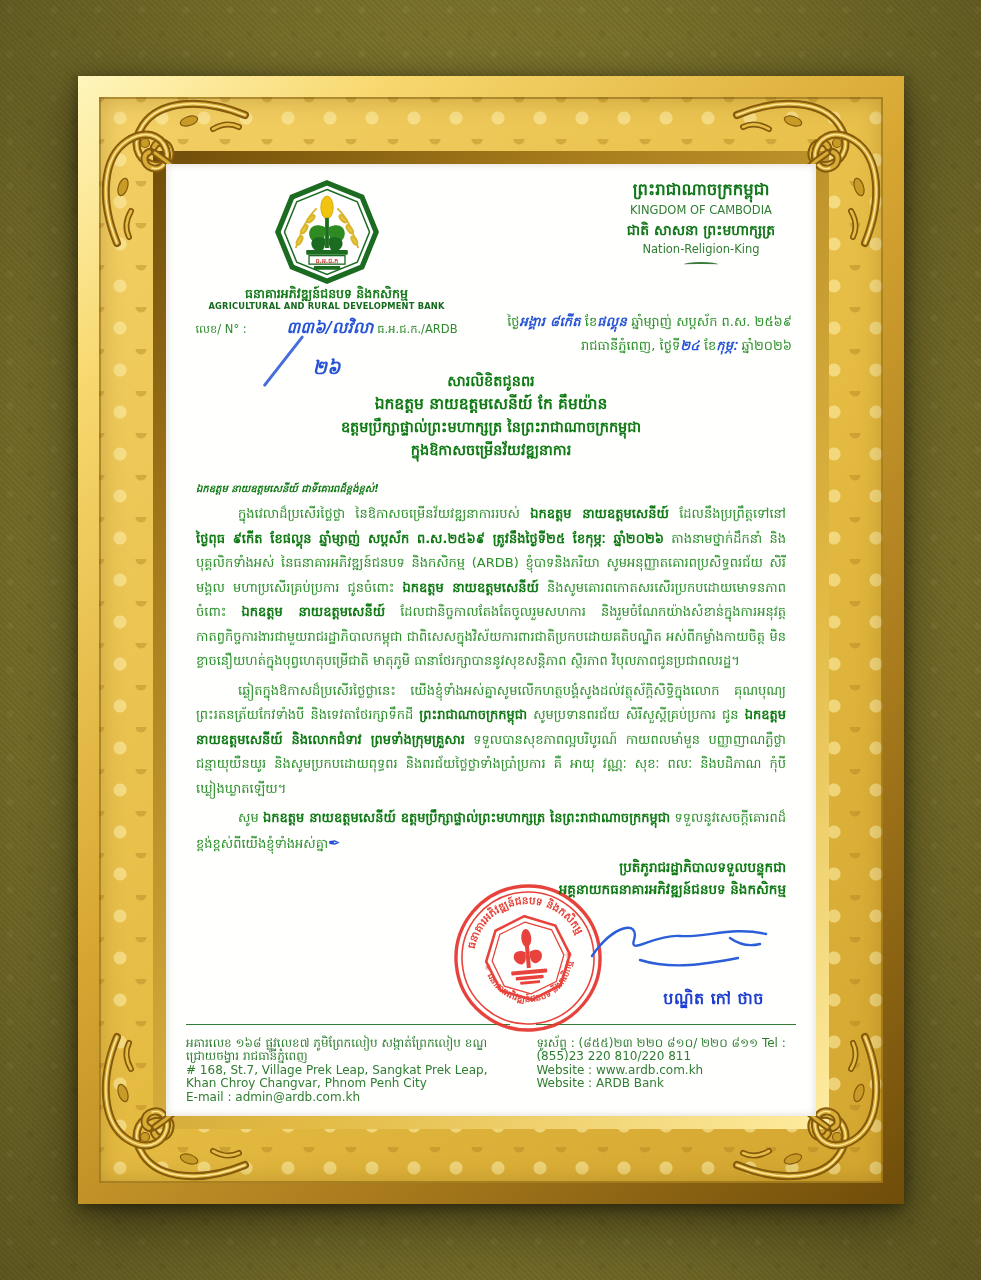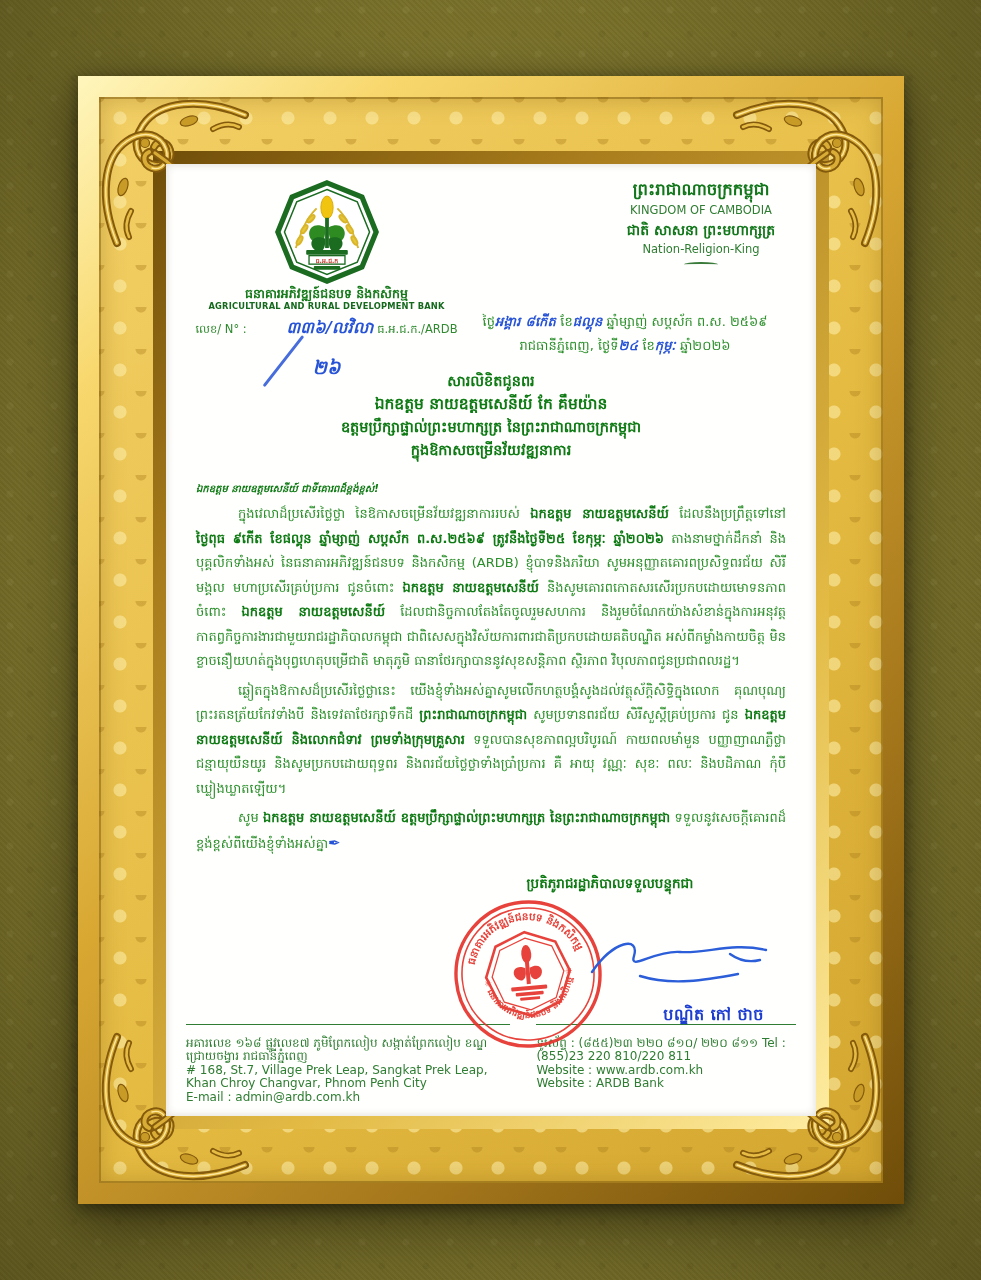--- a/index.html
+++ b/index.html
@@ -62,31 +62,31 @@
   .ref-line{margin-top:5px;font-size:11.5px;color:#2f8a2f;white-space:nowrap;}
   .ref-line .seg-hand{font-size:16px;margin-left:36px;}
   .ref-two{position:relative;margin-top:14px;font-size:19px;color:var(--hand);font-style:italic;font-weight:700;}
   .ref-slash{position:absolute;left:108px;top:-26px;width:2.5px;height:64px;background:var(--hand);transform:rotate(38deg);border-radius:2px;opacity:.85;}
   .hdr-right{position:absolute;right:6px;top:14px;width:218px;text-align:center;}
   .k-km{font-size:16.5px;font-weight:700;color:#11771a;line-height:24px;}
   .k-en{font-size:11.5px;color:var(--gen);line-height:17px;}
   .m-km{font-size:14px;font-weight:700;color:#11771a;line-height:22px;}
   .m-en{font-size:11.5px;color:var(--gen);line-height:17px;}
   .tassel{width:34px;height:3px;margin:4px auto 0 auto;border-top:2px solid #3a7a3a;border-radius:50%;}
-  .date-block{position:absolute;left:272px;right:4px;top:146px;text-align:center;font-size:13px;line-height:24px;color:var(--gt);}
+  .date-block{position:absolute;left:272px;right:24px;top:146px;text-align:right;font-size:13px;line-height:24px;color:var(--gt);}
   .seg-g{}
   .seg-b{font-weight:700;color:var(--gb);}
   .seg-hand{color:var(--hand);font-style:italic;font-weight:600;letter-spacing:.3px;}
   .seg-pen{color:var(--hand);font-size:15px;}
   .content{position:absolute;top:206px;left:30px;right:30px;color:var(--gt);}
   .title-line{text-align:center;font-weight:700;color:var(--gb);font-size:14.5px;line-height:23px;}
   .title-name{font-size:15.5px;}
   .greeting{margin-top:20px;font-weight:700;font-style:italic;color:var(--gb);font-size:10px;}
   .para{margin-top:5px;text-indent:42px;text-align:justify;font-size:13px;line-height:24.5px;}
-  .sig{margin-top:16px;margin-left:auto;width:352px;text-align:center;position:relative;height:178px;}
+  .sig{margin-top:0;margin-left:auto;width:352px;text-align:right;position:relative;height:178px;}
   .sig-l{font-weight:700;color:var(--gb);font-size:13.5px;line-height:22px;position:relative;z-index:3;}
   .stamp{position:absolute;left:18px;top:26px;z-index:1;opacity:.92;transform:rotate(-5deg);}
   .signature-svg{position:absolute;right:6px;top:52px;z-index:2;}
   .signer{position:absolute;right:22px;top:132px;font-size:16px;font-weight:700;color:#1d3ed1;z-index:3;letter-spacing:.5px;}
   .footer{position:absolute;left:20px;right:20px;bottom:12px;display:flex;gap:26px;}
   .f-col{border-top:1.5px solid #2e7d32;padding-top:12px;font-size:12px;color:#2e7d32;line-height:13.5px;text-align:left;}
   .f-col.left{flex:1.25;}
   .f-col.right{flex:1;}
   .hidden-defs{position:absolute;width:0;height:0;overflow:hidden;}
 </style>
@@ -192,20 +192,21 @@
               <div class="title-line title-name">ឯកឧត្តម នាយឧត្តមសេនីយ៍ កែ គឹមយ៉ាន</div>
               <div class="title-line">ឧត្តមប្រឹក្សាផ្ទាល់ព្រះមហាក្សត្រ នៃព្រះរាជាណាចក្រកម្ពុជា</div>
               <div class="title-line">ក្នុងឱកាសចម្រើនវ័យវឌ្ឍនាការ</div>
               <div class="greeting">ឯកឧត្តម នាយឧត្តមសេនីយ៍ ជាទីគោរពដ៏ខ្ពង់ខ្ពស់!</div>
               <div class="para"><span class="seg-g">ក្នុងវេលាដ៏ប្រសើរថ្លៃថ្លា នៃឱកាសចម្រើនវ័យវឌ្ឍនាការរបស់ </span><span class="seg-b">ឯកឧត្តម នាយឧត្តមសេនីយ៍</span><span class="seg-g"> ដែលនឹងប្រព្រឹត្តទៅនៅ </span><span class="seg-b">ថ្ងៃពុធ ៩កើត ខែផល្គុន ឆ្នាំម្សាញ់ សប្តស័ក ព.ស.២៥៦៩ ត្រូវនឹងថ្ងៃទី២៥ ខែកុម្ភៈ ឆ្នាំ២០២៦</span><span class="seg-g"> តាងនាមថ្នាក់ដឹកនាំ និងបុគ្គលិកទាំងអស់ នៃធនាគារអភិវឌ្ឍន៍ជនបទ និងកសិកម្ម (ARDB) ខ្ញុំបាទនិងភរិយា សូមអនុញ្ញាតគោរពប្រសិទ្ធពរជ័យ សិរីមង្គល មហាប្រសើរគ្រប់ប្រការ ជូនចំពោះ </span><span class="seg-b">ឯកឧត្តម នាយឧត្តមសេនីយ៍</span><span class="seg-g"> និងសូមគោរពកោតសរសើរប្រកបដោយមោទនភាព ចំពោះ </span><span class="seg-b">ឯកឧត្តម នាយឧត្តមសេនីយ៍</span><span class="seg-g"> ដែលជានិច្ចកាលតែងតែចូលរួមសហការ និងរួមចំណែកយ៉ាងសំខាន់ក្នុងការអនុវត្តកាតព្វកិច្ចការងារជាមួយរាជរដ្ឋាភិបាលកម្ពុជា ជាពិសេសក្នុងវិស័យការពារជាតិប្រកបដោយគតិបណ្ឌិត អស់ពីកម្លាំងកាយចិត្ត មិនខ្លាចនឿយហត់ក្នុងបុព្វហេតុបម្រើជាតិ មាតុភូមិ ធានាថែរក្សាបាននូវសុខសន្តិភាព ស្ថិរភាព វិបុលភាពជូនប្រជាពលរដ្ឋ។</span></div>
               <div class="para"><span class="seg-g">ឆ្លៀតក្នុងឱកាសដ៏ប្រសើរថ្លៃថ្លានេះ យើងខ្ញុំទាំងអស់គ្នាសូមលើកហត្ថបង្គំសូងដល់វត្ថុស័ក្តិសិទ្ធិក្នុងលោក គុណបុណ្យព្រះរតនត្រ័យកែវទាំងបី និងទេវតាថែរក្សាទឹកដី </span><span class="seg-b">ព្រះរាជាណាចក្រកម្ពុជា</span><span class="seg-g"> សូមប្រទានពរជ័យ សិរីសួស្តីគ្រប់ប្រការ ជូន </span><span class="seg-b">ឯកឧត្តម នាយឧត្តមសេនីយ៍ និងលោកជំទាវ ព្រមទាំងក្រុមគ្រួសារ</span><span class="seg-g"> ទទួលបានសុខភាពល្អបរិបូរណ៍ កាយពលមាំមួន បញ្ញាញាណភ្លឺថ្លា ជន្មាយុយឺនយូរ និងសូមប្រកបដោយពុទ្ធពរ និងពរជ័យថ្លៃថ្លាទាំងប្រាំប្រការ គឺ អាយុ វណ្ណៈ សុខៈ ពលៈ និងបដិភាណ កុំបីឃ្លៀងឃ្លាតឡើយ។</span></div>
               <div class="para"><span class="seg-g">សូម </span><span class="seg-b">ឯកឧត្តម នាយឧត្តមសេនីយ៍ ឧត្តមប្រឹក្សាផ្ទាល់ព្រះមហាក្សត្រ នៃព្រះរាជាណាចក្រកម្ពុជា</span><span class="seg-g"> ទទួលនូវសេចក្តីគោរពដ៏ខ្ពង់ខ្ពស់ពីយើងខ្ញុំទាំងអស់គ្នា</span><span class="seg-pen">✒</span></div>
 
               <div class="sig">
                 <div class="sig-l">ប្រតិភូរាជរដ្ឋាភិបាលទទួលបន្ទុកជា</div>
+                <div class="sig-l">អគ្គនាយកធនាគារអភិវឌ្ឍន៍ជនបទ និងកសិកម្ម</div>
                 <svg class="stamp" width="152" height="152" viewBox="0 0 152 152">
                   <defs>
                     <path id="arcTop" d="M22,76 A54,54 0 1 1 130,76" fill="none"></path>
                     <path id="arcBot" d="M32,76 A44,44 0 0 0 120,76" fill="none"></path>
                   </defs>
                   <g stroke="#e5332b" fill="none">
                     <circle cx="76" cy="76" r="72" stroke-width="3.4"></circle>
                     <circle cx="76" cy="76" r="66" stroke-width="1.6"></circle>
                     <polygon points="76,34 106,46 118,76 106,106 76,118 46,106 34,76 46,46" stroke-width="2.6"></polygon>
                     <polygon points="76,40 102,50 112,76 102,102 76,112 50,102 40,76 50,50" stroke-width="1.3"></polygon>

